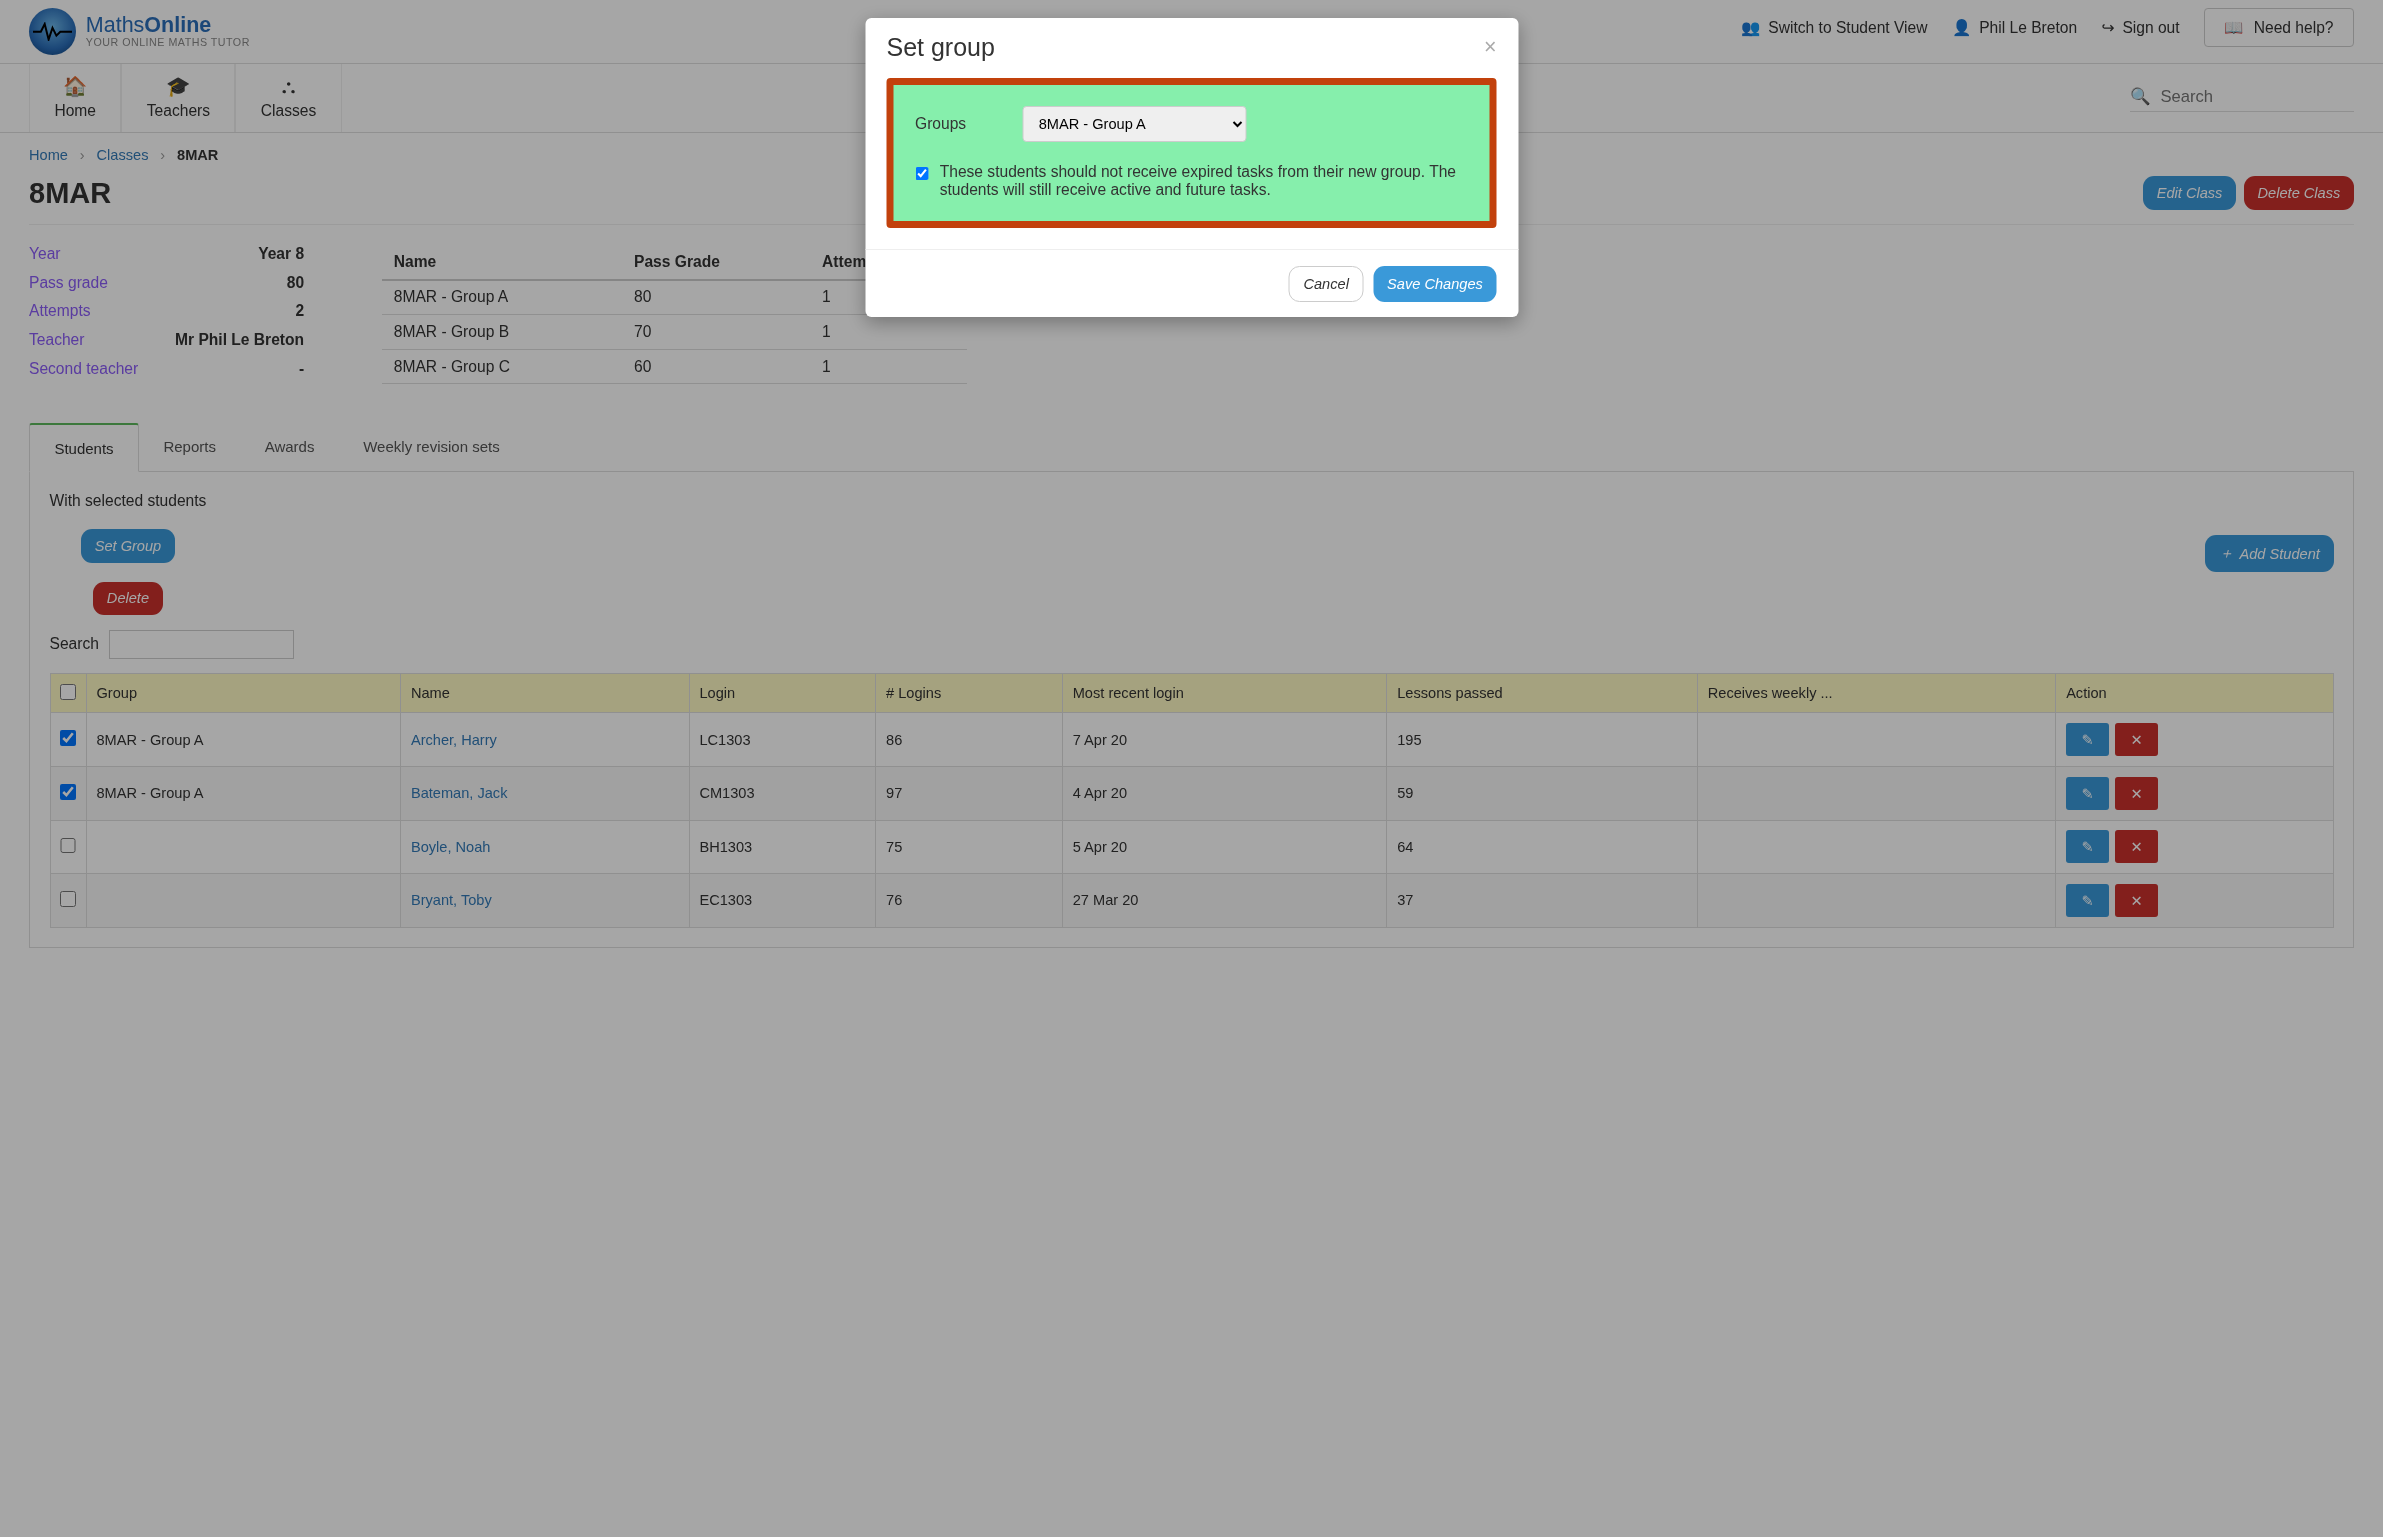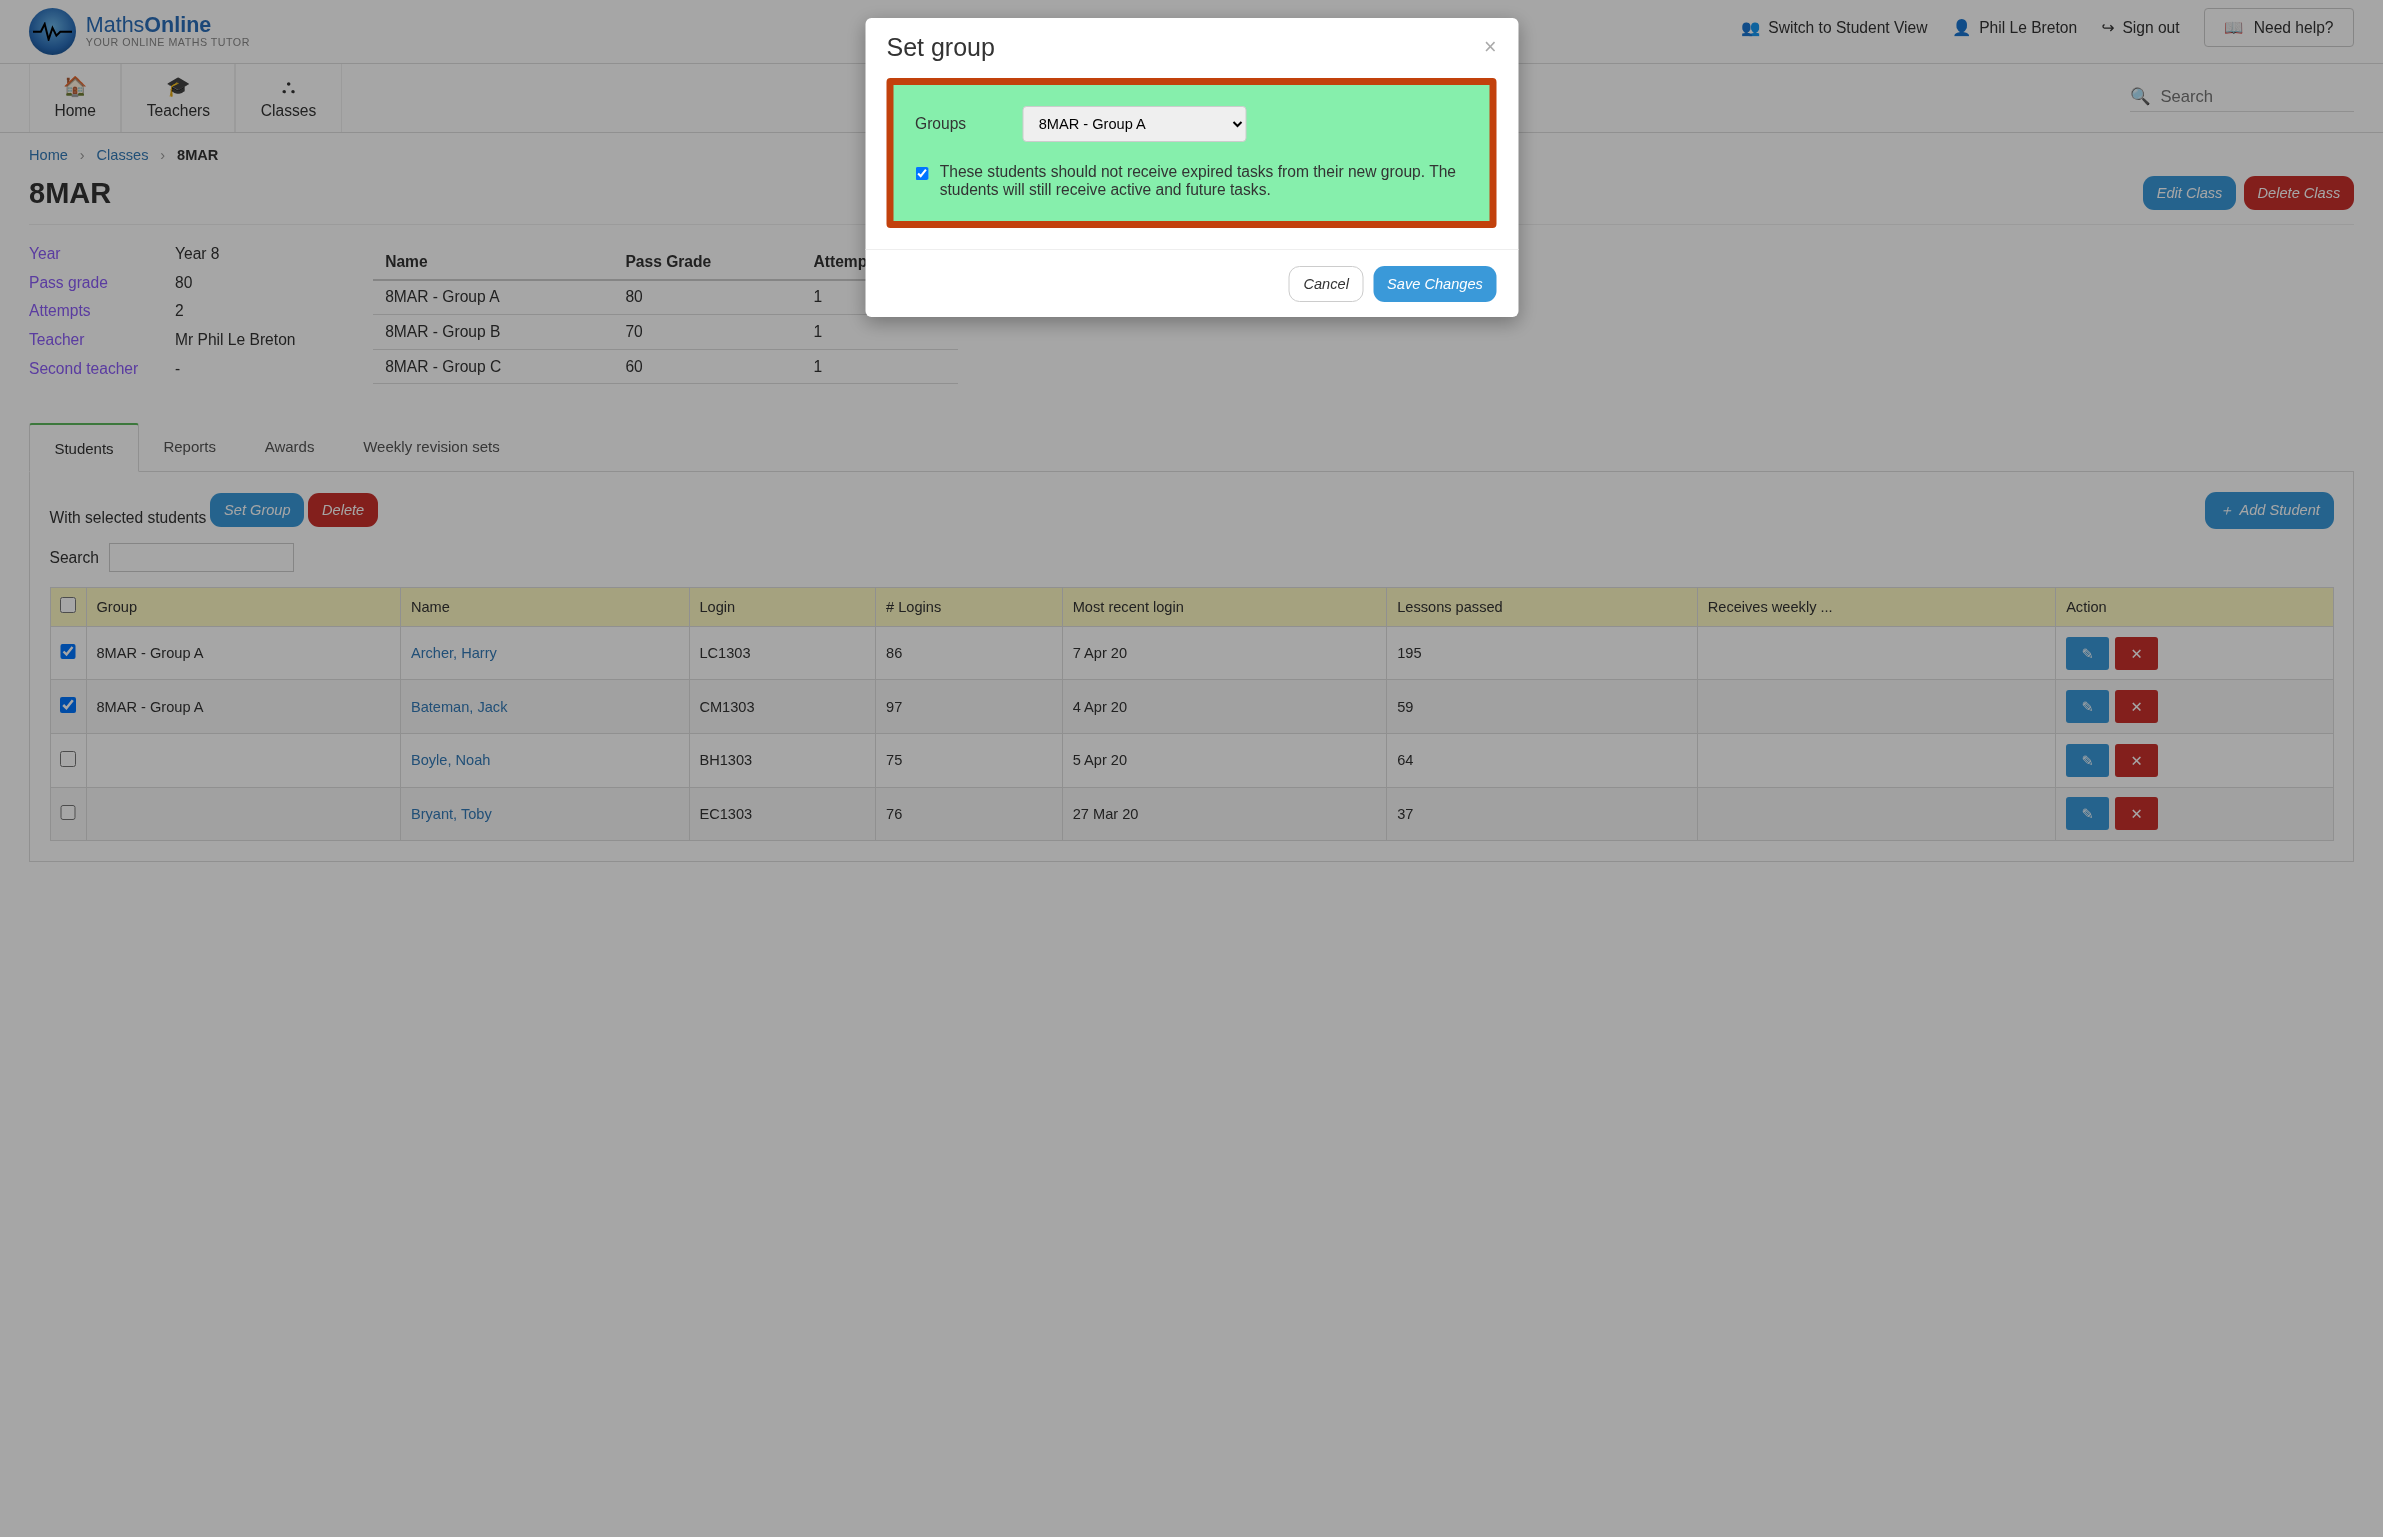--- a/index.html
+++ b/index.html
@@ -42,34 +42,34 @@
   
   .btn { display: inline-flex; align-items: center; gap: 5.9px; padding: 8.8px 13.7px; border-radius: 11px; border: none; font-size: 14.6px; cursor: pointer; color: #fff; font-style: italic; }
   .btn-primary { background: #3a99d9; }
   .btn-danger  { background: #c9302c; }
   .btn-default { background: #fff; color: #333; border: 1px solid #ccc; }
   
   
   .details-row { display: flex; gap: 78px; margin-bottom: 39px; font-size: 15.6px;}
   .kv { display: grid; grid-template-columns: 146px 1fr; row-gap: 3.9px; }
   .kv .k { color: #8b5cf6; }
-  .kv .v { font-weight: 400; }
+  .kv .v { font-weight: 700; text-align: right; }
   .groups-table { border-collapse: collapse; width: 585px; }
   .groups-table th, .groups-table td { text-align: left; padding: 7.8px 11.7px; border-bottom: 1px solid #ddd; font-weight: 400;}
   .groups-table th { font-weight: 700; border-bottom: 2px solid #ccc;}
 
   
   .tabs { display: flex; border-bottom: 1px solid #ddd; }
   .tab { padding: 14.6px 24.4px; cursor: pointer; color: #555; font-size: 15px;}
   .tab.active { border: 1px solid #ddd; border-bottom-color: #fff; border-top: 2.9px solid #5cb85c; margin-bottom: -1px; background: #fff; border-radius: 2.9px 2.9px 0 0; color:#333;}
 
   
   .panel { border: 1px solid #ddd; border-top: none; padding: 19.5px; }
   .panel-toolbar { display: flex; justify-content: space-between; align-items: center; margin-bottom: 14.6px; flex-wrap: wrap; gap:9.8px;}
-  .toolbar-left { display: flex; align-items: flex-end; gap: 4px; }
+  .toolbar-left { display: flex; align-items: center; gap: 19px; flex-direction: column; }
   .search-row { display: flex; align-items: center; gap: 9.8px; margin-bottom: 14.6px;}
   .search-row input { border: 1px solid #ccc; padding: 5.9px; width: 185px; }
 
   
   .students { width: 100%; border-collapse: collapse; }
   .students th, .students td { border: 1px solid #ddd; padding: 9.8px; text-align: left; font-size: 14.6px;}
   .students th { background: #fef9c3; font-weight: 400;}
   .students tr:nth-child(even) td { background: #f8f8f8; }
   .students .name-link { color: #337ab7; }
   .row-actions { display: flex; gap: 5.9px; }

